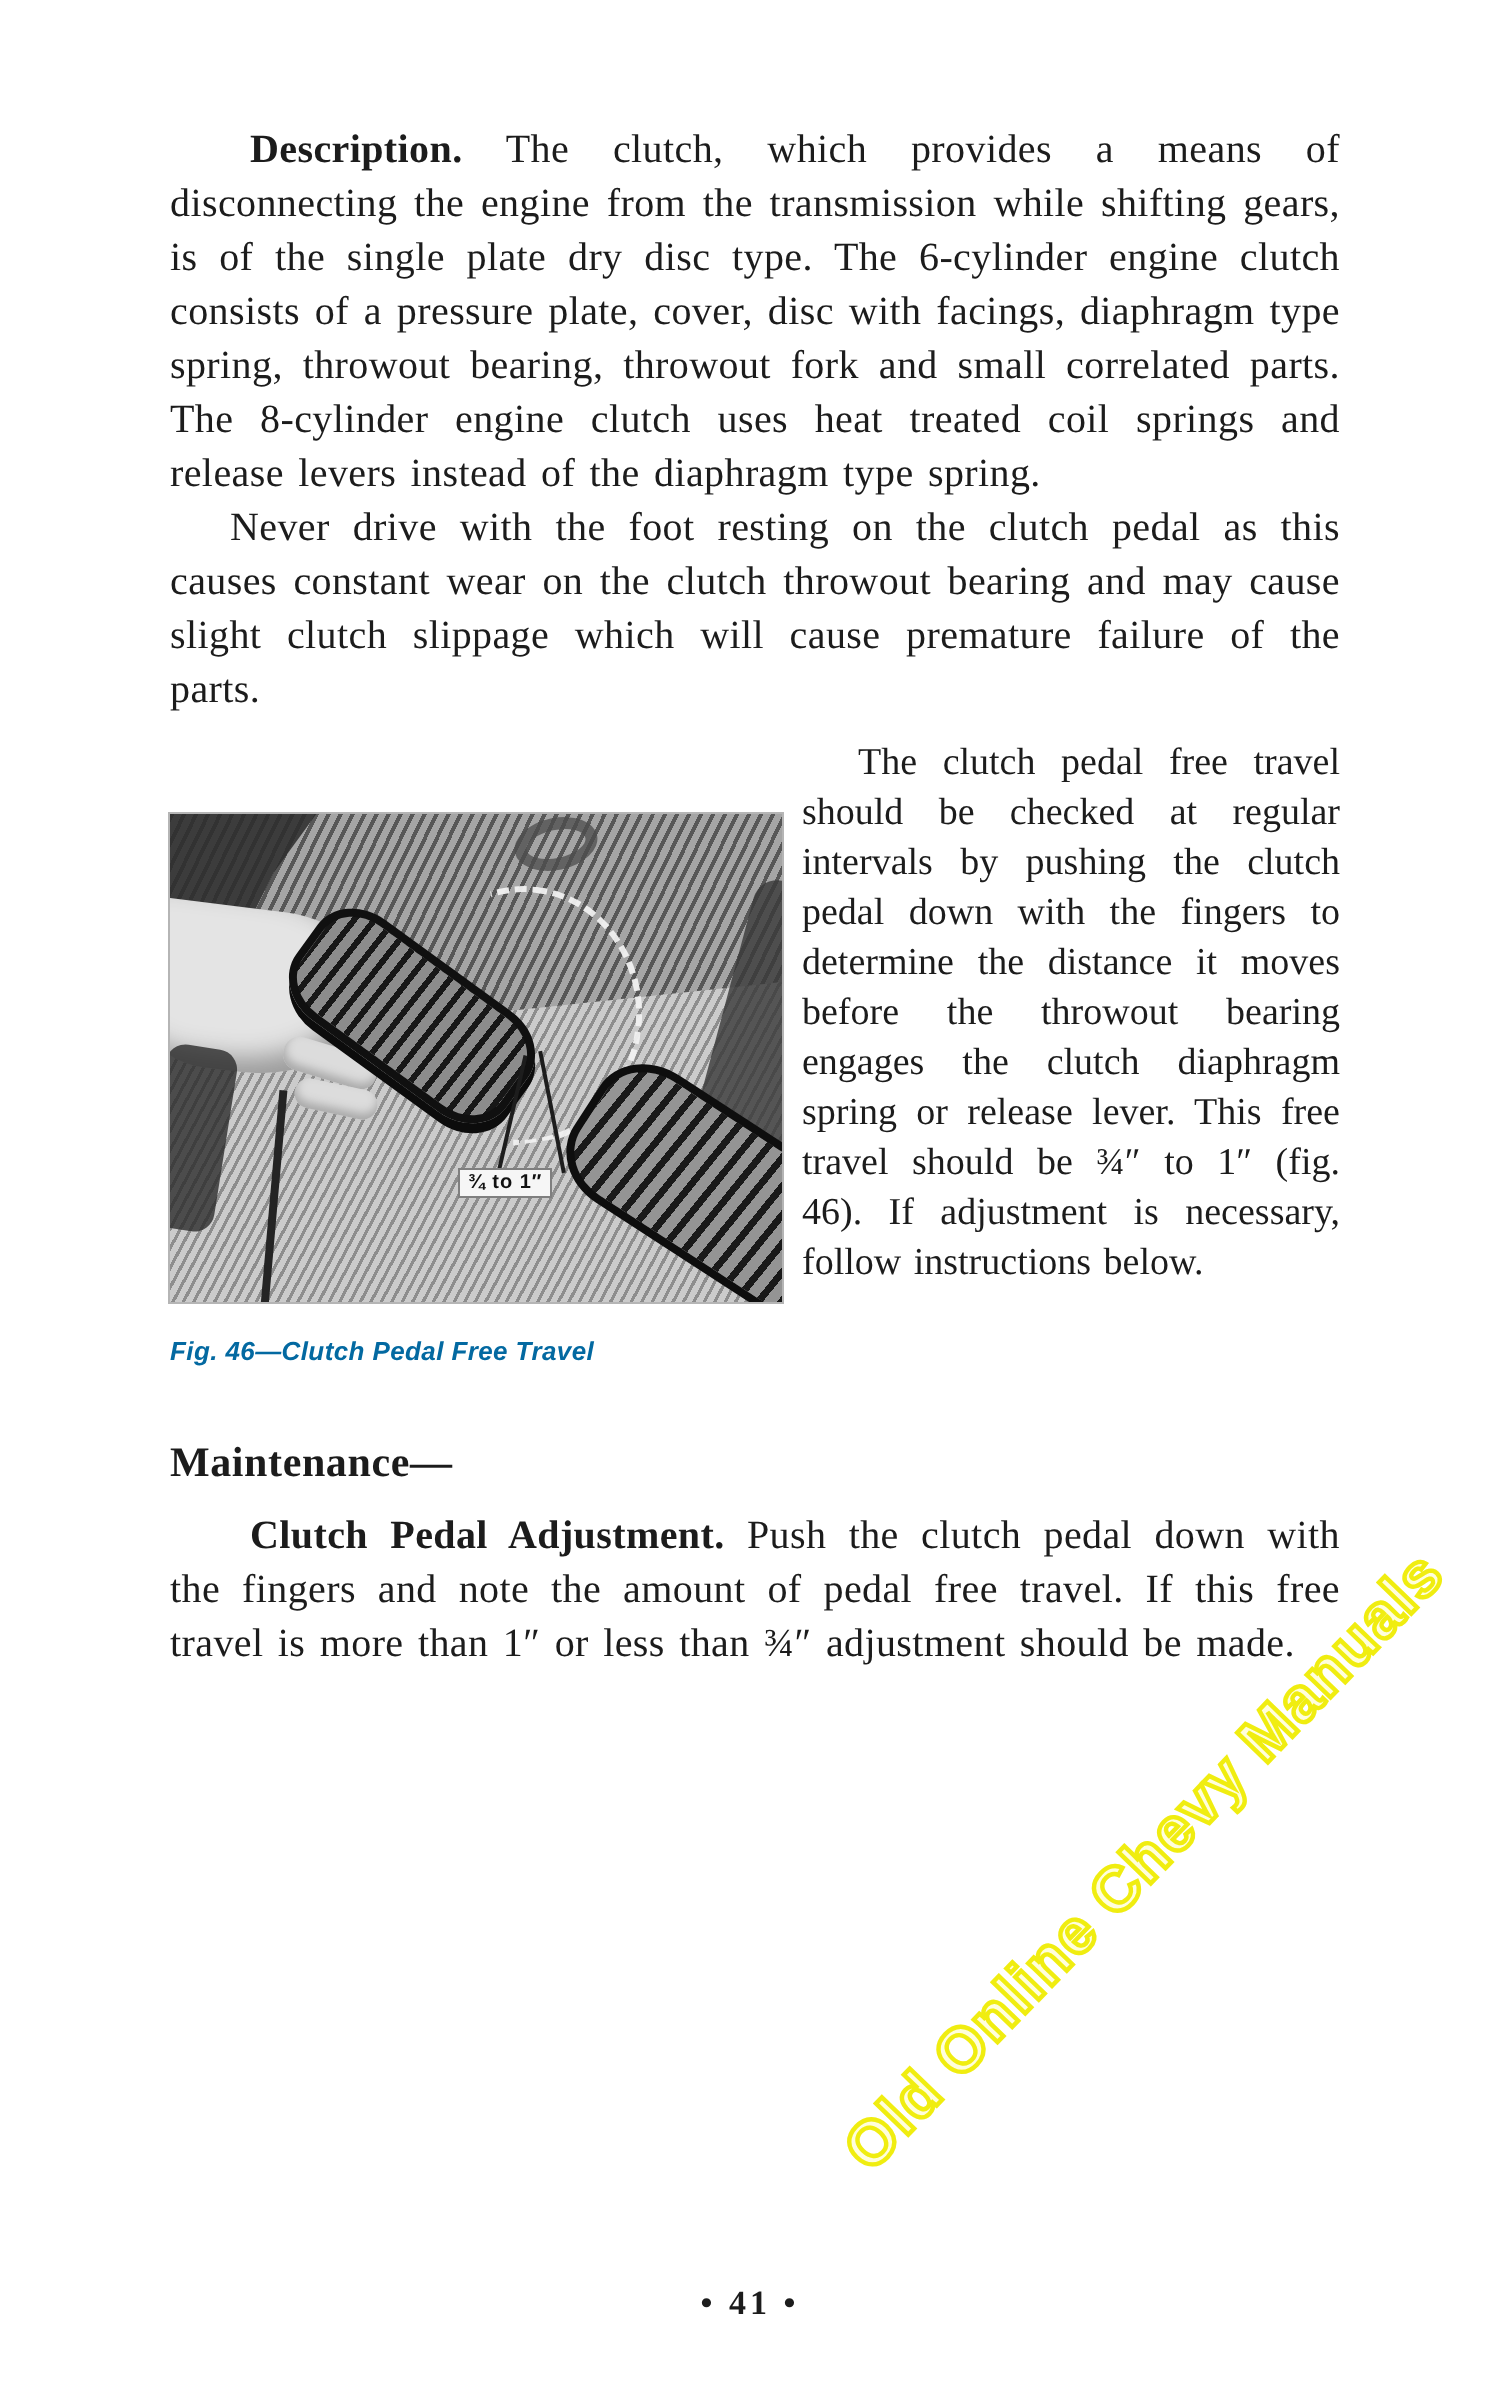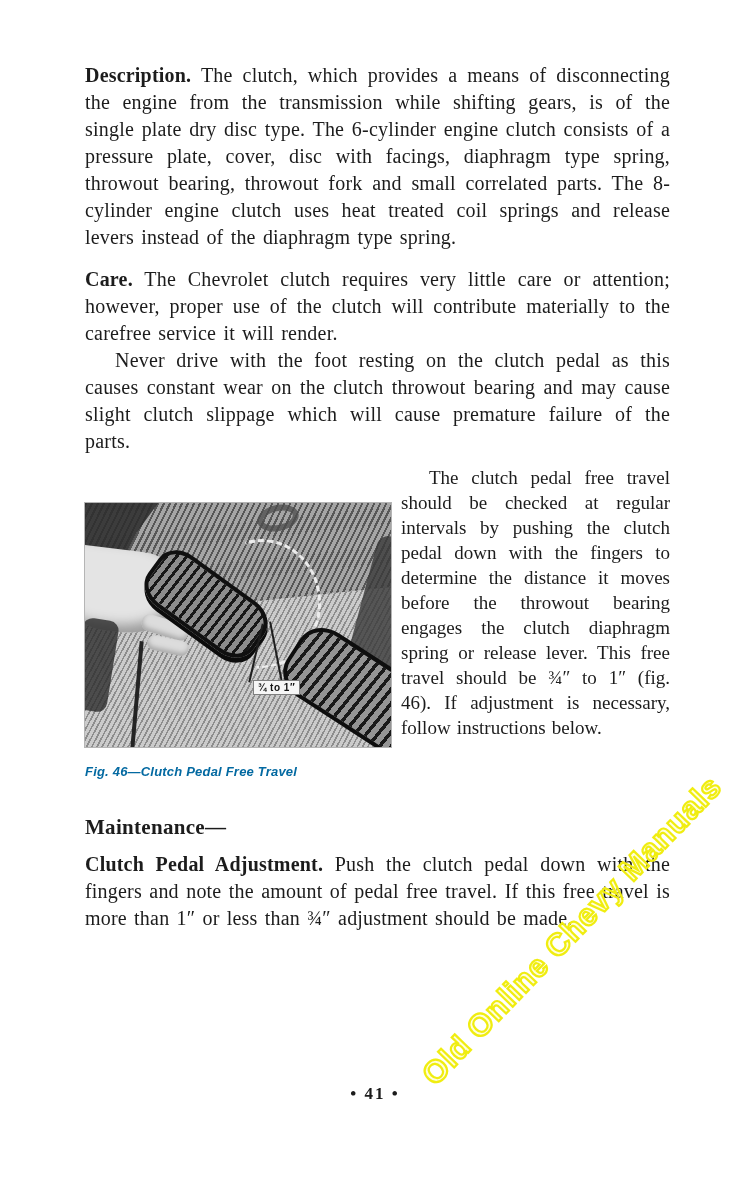--- a/index.html
+++ b/index.html
@@ -10,21 +10,21 @@
     color:var(--ink,#1c1c1c);
     font-family:"Liberation Serif", serif;
     overflow:hidden;
   }
   .content { position:absolute; left:85px; top:62px; width:585px; }
   p.body {
     font-size:20px; line-height:27px; text-align:justify;
     letter-spacing:0.2px; word-spacing:2px;
   }
   p.indent { text-indent:30px; }
-  .lead { font-weight:bold; }
+  .lead { font-weight:bold;margin-left:40px; }
   h1.clutch {
     text-align:center; font-size:22px; font-weight:bold;
     margin-top:17px; margin-bottom:13px; letter-spacing:0.5px;
   }
   .para-gap { margin-top:15px; }
   
   .twocol { display:flex; margin-top:10px; }
   .fig-col { width:306px; flex:0 0 306px; padding-top:38px; }
   .free-col { width:269px; flex:0 0 269px; margin-left:10px; }
   .free-col p {
@@ -82,33 +82,33 @@
   .ph-line { position:absolute; width:2px; background:#1d1d1d; }
   .ph-line.l1 { left:170px; top:120px; height:60px; transform:rotate(13deg); }
   .ph-line.l2 { left:190px; top:118px; height:62px; transform:rotate(-11deg); }
   .ph-brake {
     position:absolute; left:196px; top:150px; width:154px; height:76px;
     transform:rotate(33deg); border-radius:30px / 26px;
     background:repeating-linear-gradient(96deg,#191919 0 3.5px,#949494 3.5px 9px);
     border:4px solid #0e0e0e;
   }
   .ph-label {
-    position:absolute; left:168px; top:177px; z-index:3;
+    position:absolute; left:144px; top:177px; z-index:3;
     background:#f6f6f6; color:#111; border:1px solid #7f7f7f;
     font:bold 10px "Liberation Sans", sans-serif; padding:1px 4px; letter-spacing:0.5px;
   }
   .caption {
     margin-top:17px; text-align:left;
     font:bold italic 13px "Liberation Sans", sans-serif;
     letter-spacing:0.2px; color:#0369a1;
   }
   h2.maint { font-size:21px; font-weight:bold; margin-top:36px; letter-spacing:0.3px; }
   .adjust { margin-top:11px; }
   .pageno {
-    position:absolute; left:0; top:1084px; width:750px; text-align:center;
+    position:absolute; left:0; top:1142px; width:750px; text-align:center;
     font-size:17px; font-weight:bold; letter-spacing:2px;
   }
   .watermark {
     position:absolute; left:428px; top:1062px; z-index:5;
     transform:rotate(-46deg); transform-origin:0 50%;
     font-family:"Liberation Sans", sans-serif; font-weight:bold; font-size:31px;
     letter-spacing:1px; white-space:nowrap; pointer-events:none;
     color:rgba(255,252,60,0.18);
     -webkit-text-stroke:2.2px var(--wm, rgba(240,237,16,0.9));
   }
@@ -117,21 +117,20 @@
 <body>
 
 <div class="page">
 
   <div class="content">
 
 
 
     <p class="body"><span class="lead">Description.</span><span> The clutch, which provides a means of disconnecting the engine from the transmission while shifting gears, is of the single plate dry disc type. The 6-cylinder engine clutch consists of a pressure plate, cover, disc with facings, diaphragm type spring, throwout bearing, throwout fork and small correlated parts. The 8-cylinder engine clutch uses heat treated coil springs and release levers instead of the diaphragm type spring.</span></p>
 
-    <p class="body para-gap"><span class="lead">Care.</span><span> The Chevrolet clutch requires very little care or attention; however, proper use of the clutch will contribute materially to the carefree service it will render.</span></p>
 
     <p class="body indent">Never drive with the foot resting on the clutch pedal as this causes constant wear on the clutch throwout bearing and may cause slight clutch slippage which will cause premature failure of the parts.</p>
 
     <div class="twocol">
 
       <div class="fig-col">
         <div class="photo">
           <div class="ph-topband"></div>
           <div class="ph-corner"></div>
           <div class="ph-ring"></div>

